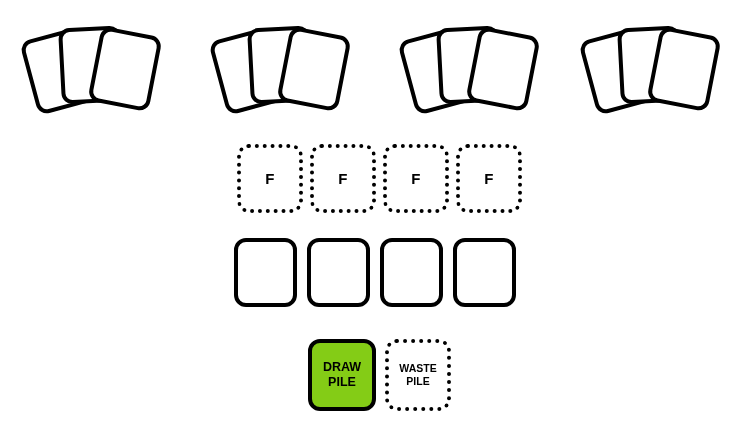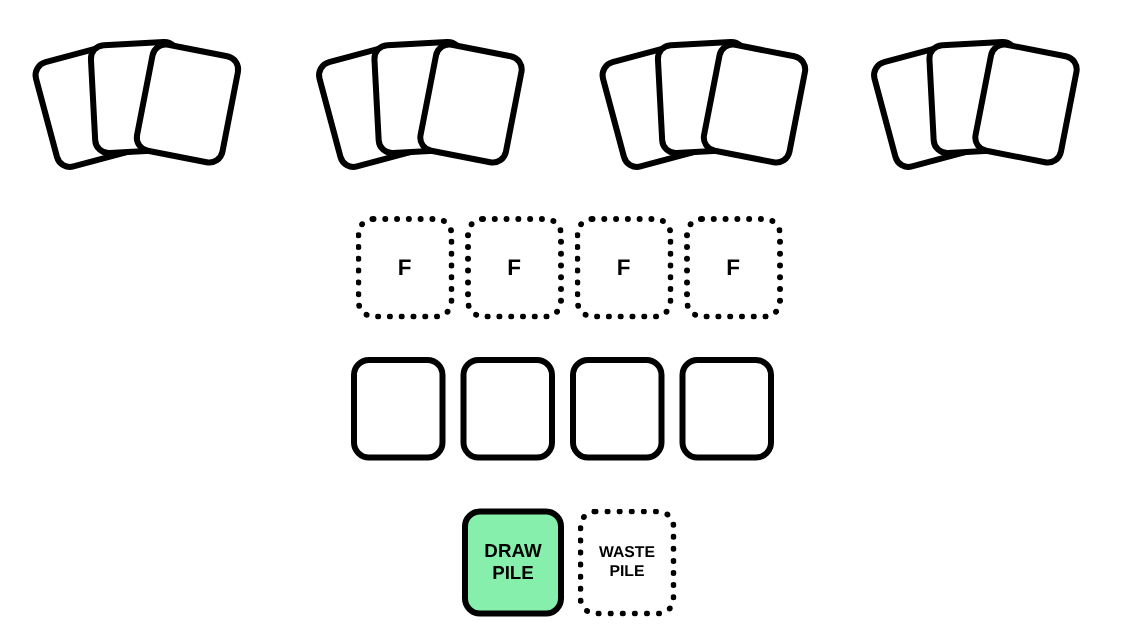--- a/index.html
+++ b/index.html
@@ -172,21 +172,21 @@
   </div>
   <div class="foundation-slot" style="left: 456px;">
     <span class="foundation-label">F</span>
   </div>
 
   <div class="tableau-card" style="left: 234px;"></div>
   <div class="tableau-card" style="left: 307px;"></div>
   <div class="tableau-card" style="left: 380px;"></div>
   <div class="tableau-card" style="left: 453px;"></div>
 
-  <div class="draw-pile" style="background: #86efac;">
+  <div class="draw-pile" style="background: #84cc16;">
     <span class="draw-pile-label">DRAW</span>
     <span class="draw-pile-label">PILE</span>
   </div>
 
   <div class="waste-pile" style="background: rgb(255, 255, 255);">
     <span class="waste-pile-label">WASTE</span>
     <span class="waste-pile-label">PILE</span>
   </div>
 
 </div>

